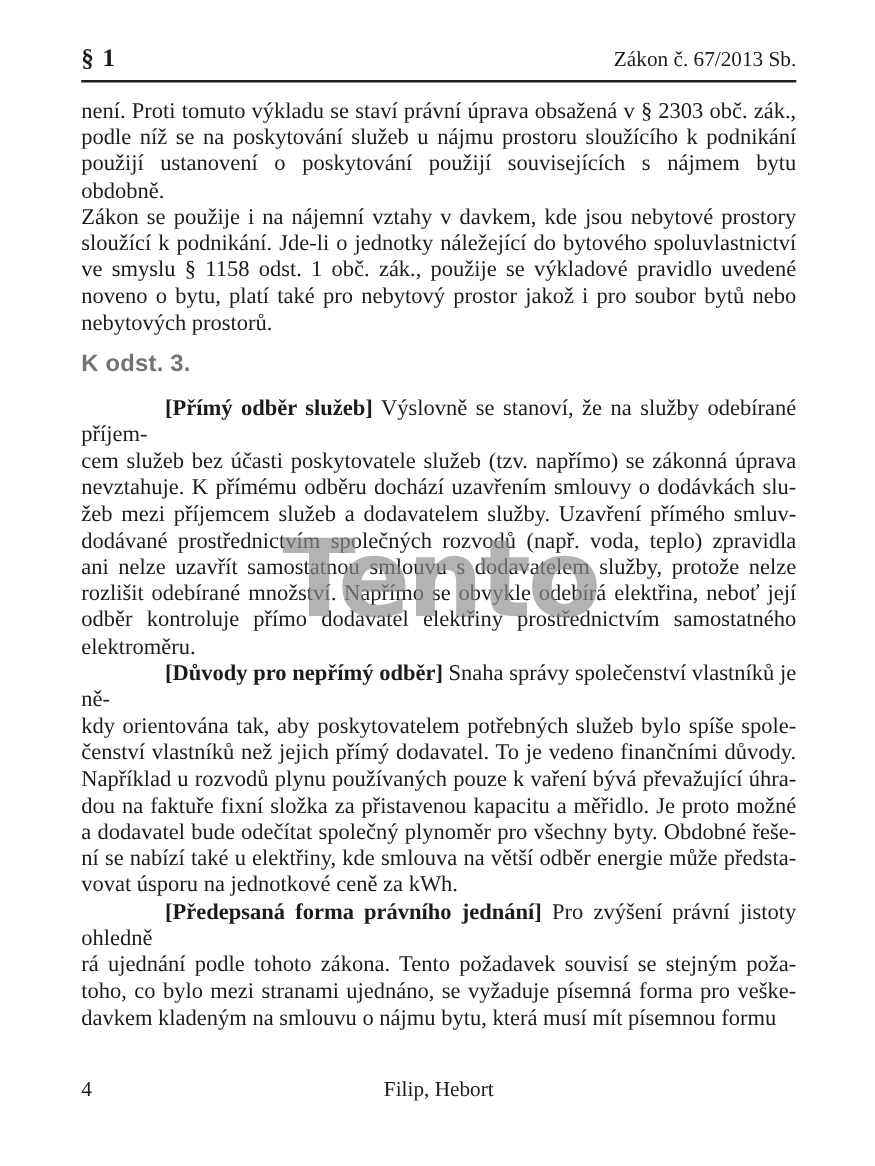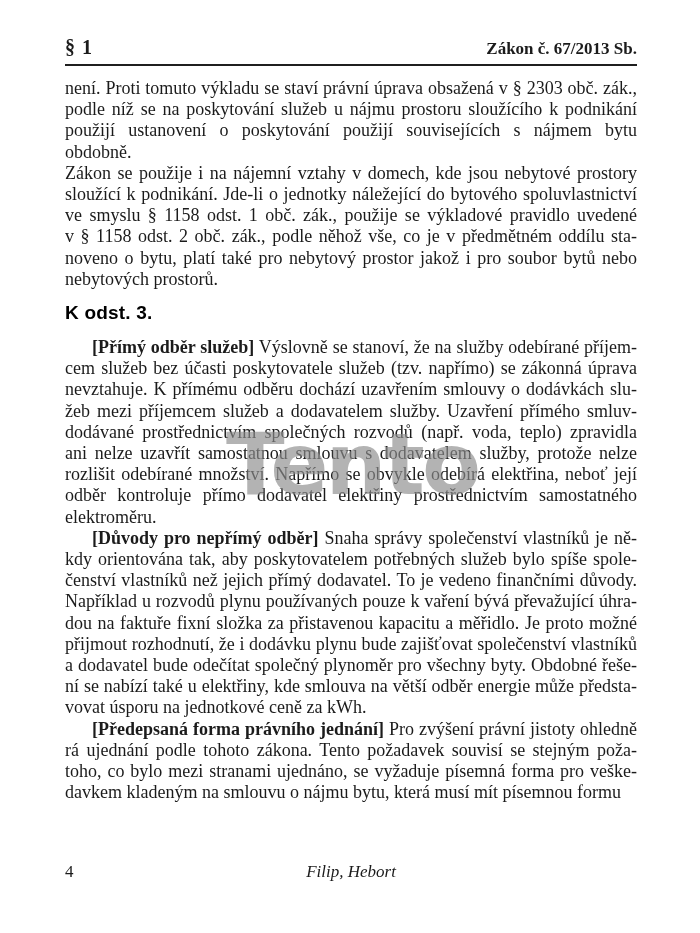--- a/index.html
+++ b/index.html
@@ -21,42 +21,41 @@
     border-bottom: 2px solid #1f1f1f;
     padding-bottom: 5px;
   }
   .section-marker {
     font-weight: bold;
     font-size: 20px;
     letter-spacing: 1px;
   }
   .law-ref {
     font-size: 17px;
-    font-weight: bold;
   }
   .doc-body {
     margin-top: 12px;
     font-size: 18px;
     text-rendering: optimizeLegibility;
   }
   .para { margin: 0; }
   .line {
     line-height: 21.2px;
     text-align: justify;
     text-align-last: justify;
     white-space: normal;
   }
   .line.last { text-align-last: left; }
   .line.indent { text-indent: 27px; }
-  .line b { font-weight: bold; }
+  .line b { font-weight: bold; margin-left: 40px; }
   .heading {
     font-family: "Liberation Sans", sans-serif;
     font-weight: bold;
     font-size: 19px;
-    color: #000000;
+    color: #737373;
     margin: 12px 0 13px 0;
     line-height: 22px;
     letter-spacing: 0.2px;
   }
   .watermark {
     position: absolute;
     left: 226px;
     top: 421px;
     font-family: "DejaVu Sans", sans-serif;
     font-weight: bold;
@@ -80,42 +79,40 @@
     position: absolute;
     left: 0;
     top: 0;
   }
   .authors {
     position: absolute;
     left: 0;
     right: 0;
     top: 0;
     text-align: center;
-    font-style: italic;
   }
 </style>
 </head>
 <body>
 
 <div class="page">
 
   <header class="running-head">
     <span class="section-marker">§ 1</span>
     <span class="law-ref">Zákon č. 67/2013 Sb.</span>
   </header>
 
   <main class="doc-body" id="doc-content">
       <div class="para">
         <div class="line">není. Proti tomuto výkladu se staví právní úprava obsažená v § 2303 obč. zák.,</div>
         <div class="line">podle níž se na poskytování služeb u nájmu prostoru sloužícího k podnikání</div>
         <div class="line">použijí ustanovení o poskytování použijí souvisejících s nájmem bytu obdobně.</div>
-        <div class="line">Zákon se použije i na nájemní vztahy v domech, kde jsou nebytové prostory</div>
+        <div class="line">Zákon se použije i na nájemní vztahy v davkem, kde jsou nebytové prostory</div>
         <div class="line">sloužící k podnikání. Jde-li o jednotky náležející do bytového spoluvlastnictví</div>
         <div class="line">ve smyslu § 1158 odst. 1 obč. zák., použije se výkladové pravidlo uvedené</div>
-        <div class="line">v § 1158 odst. 2 obč. zák., podle něhož vše, co je v předmětném oddílu sta-</div>
         <div class="line">noveno o bytu, platí také pro nebytový prostor jakož i pro soubor bytů nebo</div>
         <div class="line last">nebytových prostorů.</div>
       </div>
       <h2 class="heading">K odst. 3.</h2>
       <div class="para">
         <div class="line indent"><b>[Přímý odběr služeb]</b> Výslovně se stanoví, že na služby odebírané příjem-</div>
         <div class="line">cem služeb bez účasti poskytovatele služeb (tzv. napřímo) se zákonná úprava</div>
         <div class="line">nevztahuje. K přímému odběru dochází uzavřením smlouvy o dodávkách slu-</div>
         <div class="line">žeb mezi příjemcem služeb a dodavatelem služby. Uzavření přímého smluv-</div>
         <div class="line">dodávané prostřednictvím společných rozvodů (např. voda, teplo) zpravidla</div>
@@ -123,21 +120,20 @@
         <div class="line">rozlišit odebírané množství. Napřímo se obvykle odebírá elektřina, neboť její</div>
         <div class="line">odběr kontroluje přímo dodavatel elektřiny prostřednictvím samostatného</div>
         <div class="line last">elektroměru.</div>
       </div>
       <div class="para">
         <div class="line indent"><b>[Důvody pro nepřímý odběr]</b> Snaha správy společenství vlastníků je ně-</div>
         <div class="line">kdy orientována tak, aby poskytovatelem potřebných služeb bylo spíše spole-</div>
         <div class="line">čenství vlastníků než jejich přímý dodavatel. To je vedeno finančními důvody.</div>
         <div class="line">Například u rozvodů plynu používaných pouze k vaření bývá převažující úhra-</div>
         <div class="line">dou na faktuře fixní složka za přistavenou kapacitu a měřidlo. Je proto možné</div>
-        <div class="line">přijmout rozhodnutí, že i dodávku plynu bude zajišťovat společenství vlastníků</div>
         <div class="line">a dodavatel bude odečítat společný plynoměr pro všechny byty. Obdobné řeše-</div>
         <div class="line">ní se nabízí také u elektřiny, kde smlouva na větší odběr energie může předsta-</div>
         <div class="line last">vovat úsporu na jednotkové ceně za kWh.</div>
       </div>
       <div class="para">
         <div class="line indent"><b>[Předepsaná forma právního jednání]</b> Pro zvýšení právní jistoty ohledně</div>
         <div class="line">rá ujednání podle tohoto zákona. Tento požadavek souvisí se stejným poža-</div>
         <div class="line">toho, co bylo mezi stranami ujednáno, se vyžaduje písemná forma pro veške-</div>
         <div class="line last">davkem kladeným na smlouvu o nájmu bytu, která musí mít písemnou formu</div>
       </div>

